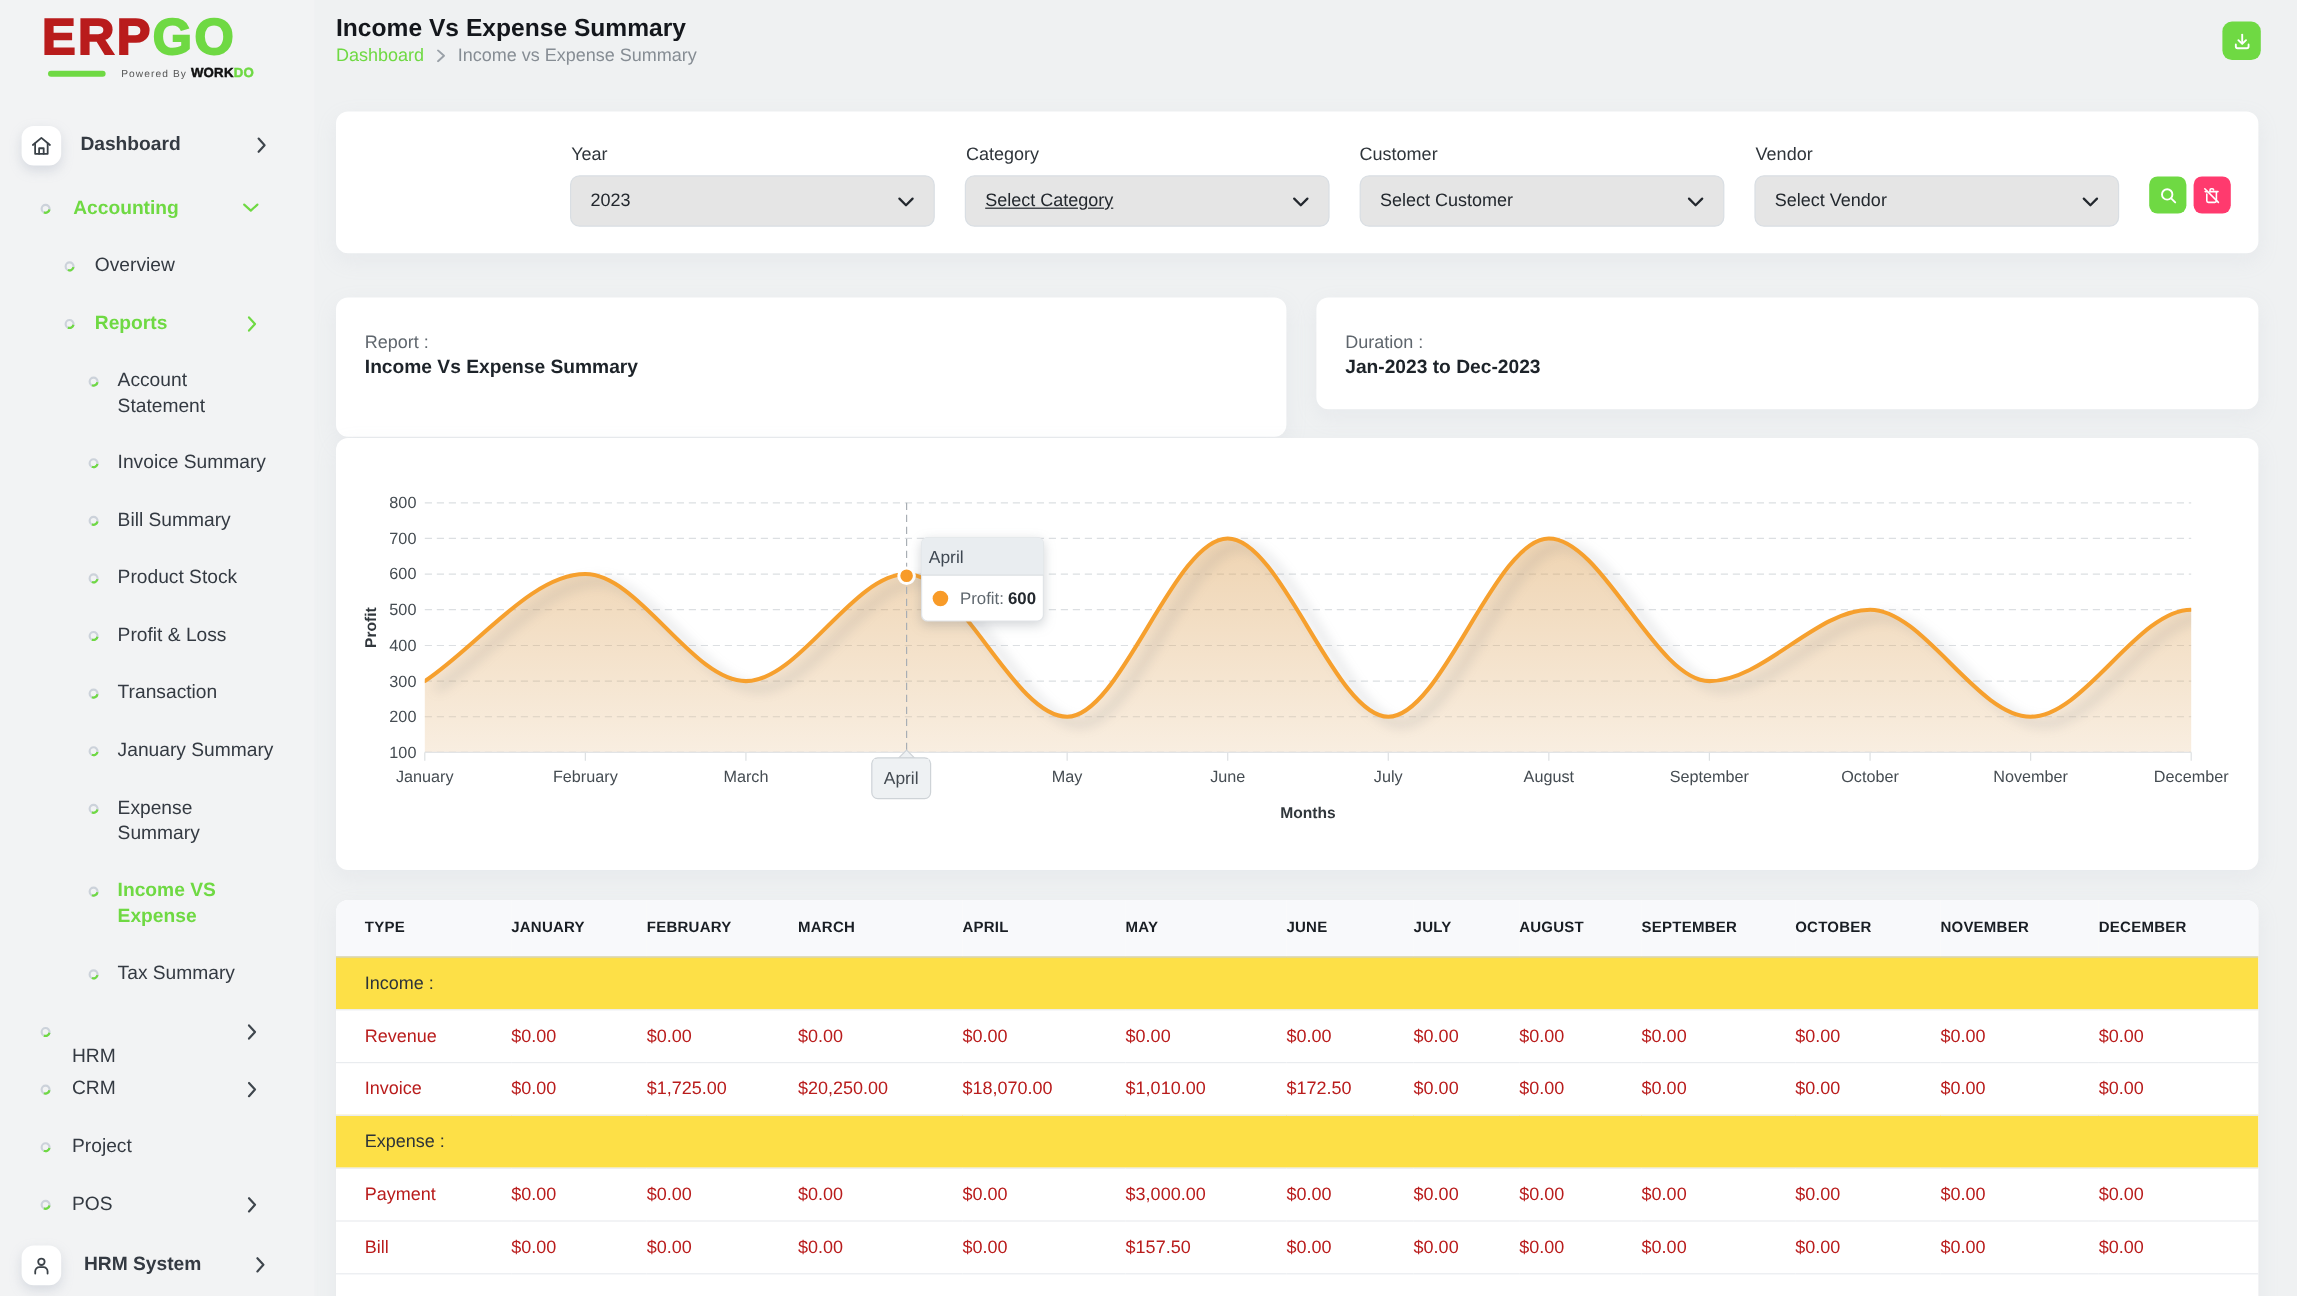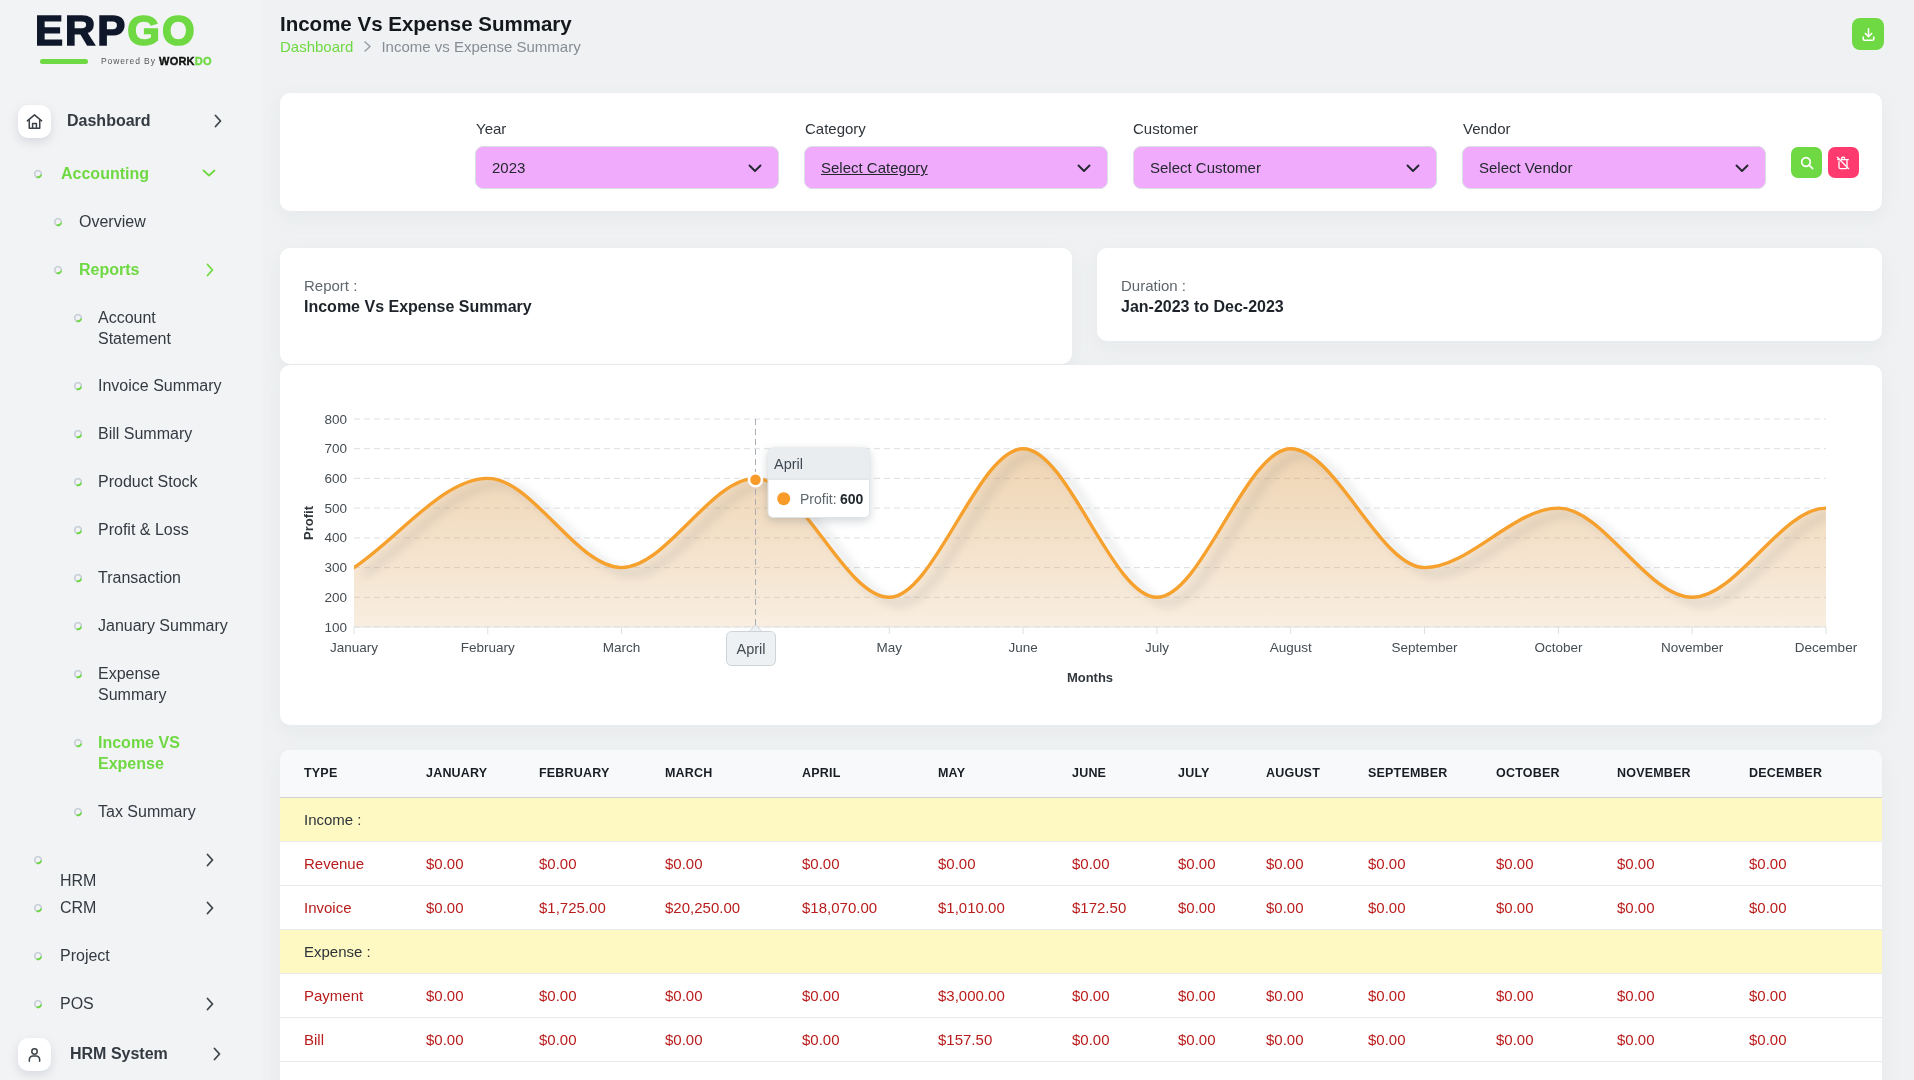--- a/index.html
+++ b/index.html
@@ -2,49 +2,49 @@
 <html><head>
 <meta charset="utf-8">
 <style>
 * { margin:0; padding:0; box-sizing:border-box; }
 html,body { width:1914px; height:1080px; overflow:hidden; }
 body { font-family:"Liberation Sans", sans-serif; background:#eff1f2; color:#23282e; position:relative; }
 .green, .mi.green { color:#6fd943 !important; }
 
 .sidebar { position:absolute; left:0; top:0; width:262px; height:1080px; background:#f2f3f4; }
 .logo { position:absolute; left:35px; top:7px; }
-.logo-word { font-weight:bold; font-size:42px; letter-spacing:2px; color:#0f172a; -webkit-text-stroke:1.6px currentColor; }
+.logo-word { font-weight:bold; font-size:42px; letter-spacing:2px; color:#b91c1c; -webkit-text-stroke:1.6px currentColor; }
 .logo-sub { margin-top:0px; display:flex; align-items:center; }
 .logo-line { width:48px; height:5px; border-radius:3px; background:#6fd943; margin-right:13px; margin-left:5px; }
 .logo-pb { font-size:8.5px; letter-spacing:0.9px; color:#555; }
 .logo-wd { font-size:11px; font-weight:bold; letter-spacing:0.2px; color:#111; -webkit-text-stroke:0.4px currentColor; }
 .mi { position:absolute; left:0; width:262px; display:flex; align-items:center; color:#343a42; }
 .mi .txt { font-weight:700; }
 .icon-box { position:absolute; left:18px; width:33px; height:33px; background:#fff; border-radius:10px; box-shadow:0 4px 10px rgba(160,170,185,.35); display:flex; align-items:center; justify-content:center; }
 .chev { position:absolute; }
 .bullet { position:absolute; }
 .mi { line-height:21px; }
 
 .pg-title { position:absolute; left:280px; top:12px; font-size:20.5px; font-weight:700; color:#14171c; }
 .crumb { position:absolute; left:280px; top:38px; font-size:15px; display:flex; align-items:center; }
 .dl-btn { position:absolute; left:1852px; top:18px; width:32px; height:32px; border-radius:8px; background:#6fd943; display:flex; align-items:center; justify-content:center; }
 .card { position:absolute; background:#fff; border-radius:10px; box-shadow:0 6px 18px rgba(169,184,200,0.12); }
 .flabel { position:absolute; top:27px; font-size:15px; color:#2f353b; }
-.fselect { position:absolute; top:53px; width:304px; height:43px; border:1px solid #d9dee3; border-radius:8px; background:#f0abfc; font-size:15px; color:#23282e; display:flex; align-items:center; padding:0 16px; }
+.fselect { position:absolute; top:53px; width:304px; height:43px; border:1px solid #d9dee3; border-radius:8px; background:#e5e5e5; font-size:15px; color:#23282e; display:flex; align-items:center; padding:0 16px; }
 .fselect .ph { color:#23282e; }
 .selchev { position:absolute; right:16px; top:17px; }
 .sq-btn { position:absolute; top:54px; width:31px; height:31px; border-radius:7px; display:flex; align-items:center; justify-content:center; }
 .clabel { position:absolute; left:24px; top:29px; font-size:15px; color:#5f666d; }
 .cvalue { position:absolute; left:24px; top:50px; font-size:16px; font-weight:700; color:#1d2329; }
 
 .dtab { width:100%; border-collapse:collapse; table-layout:fixed; }
 .dtab th { text-align:left; font-size:12.5px; font-weight:700; color:#191e24; letter-spacing:0.2px; height:47px; border-bottom:1px solid #ced3d7; background:#f8f9fb; }
 .dtab td { font-size:15px; color:#b91c1c; height:44px; border-bottom:1px solid #e9ecef; }
 .dtab th:first-child, .dtab td:first-child { padding-left:24px; }
-.dtab .sec td { background:#fef9c3; color:#2d3339; }
+.dtab .sec td { background:#fde047; color:#2d3339; }
 </style>
 </head>
 <body>
 <div class="sidebar">
   <div class="logo">
     <div style="display:flex;align-items:flex-start;">
       <span class="logo-word">ERP</span>
         <span class="logo-word" style="color:#6fd943;">GO</span>
     </div>
     <div class="logo-sub">

